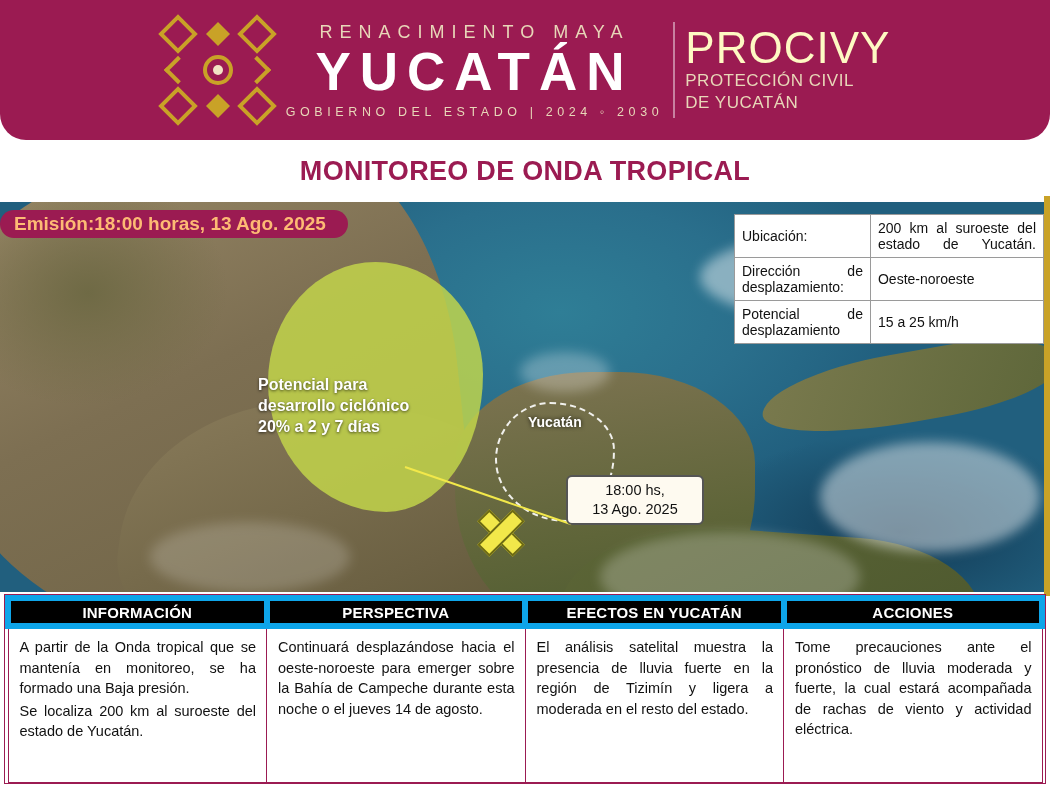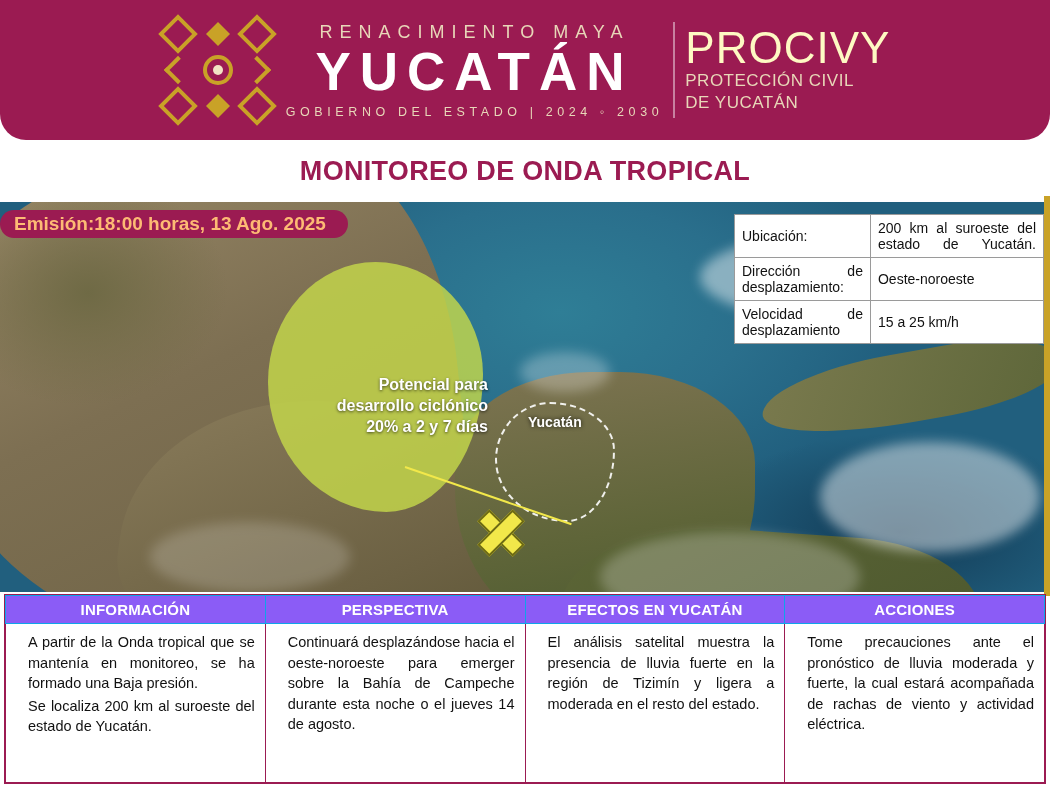--- a/index.html
+++ b/index.html
@@ -232,21 +232,21 @@
     left: 268px; top: 60px;
     width: 215px; height: 250px;
     background: #c5d84a;
     opacity: .82;
     border-radius: 50% 50% 45% 55% / 48% 45% 55% 52%;
   }
   .cyclone-text {
     position: absolute;
     left: 258px; top: 172px;
     width: 230px;
-    text-align: right;
+    text-align: left;
     color: #ffffff;
     font-size: 16px;
     font-weight: bold;
     line-height: 1.32;
     text-shadow: 0 1px 3px rgba(0,0,0,.65);
   }
   .track-line {
     position: absolute;
     left: 405px; top: 264px;
     width: 176px; height: 2px;
@@ -334,38 +334,38 @@
     left: 4px; top: 594px;
     width: 1042px; height: 190px;
     border: 1px solid #9b1b52;
   }
   .bottom table {
     width: 100%; height: 100%;
     border-collapse: collapse;
     table-layout: fixed;
   }
   .bottom th {
-    background: #8b5cf6;
+    background: #000000;
     color: #ffffff;
     font-size: 15px;
     font-weight: bold;
     height: 28px;
-    border: 1px solid #0ea5e9;
+    border: 6px solid #0ea5e9;
     letter-spacing: .2px;
   }
   .bottom td {
     border: 1px solid #9b1b52;
     vertical-align: top;
     padding: 8px 10px;
     font-size: 14.5px;
     color: #111111;
     line-height: 1.42;
     text-align: justify;
   }
-  .cell-p { margin: 0 0 2px 12px; }
+  .cell-p { margin: 0 0 2px 1px; }
 
   
   .accent-right {
     position: absolute;
     right: 0; top: 196px;
     width: 6px; height: 400px;
     background: #c9a227;
   }
 </style>
 </head>
@@ -430,35 +430,39 @@
       <div>desarrollo ciclónico</div>
       <div>20% a  2  y 7 días</div>
     </div>
 
     <div class="yuc-outline"></div>
     <div class="yuc-label">Yucatán</div>
 
     <div class="track-line"></div>
     <div class="x-marker"></div>
 
+    <div class="callout">
+      <div>18:00 hs,</div>
+      <div>13 Ago. 2025</div>
+    </div>
 
     <div class="emission">Emisión:18:00 horas, 13 Ago. 2025</div>
 
     <table class="info-table">
       <tbody>
         <tr>
           <td class="k">Ubicación:</td>
           <td class="v">200 km al suroeste del estado de Yucatán.</td>
         </tr>
         <tr>
           <td class="k">Dirección de desplazamiento:</td>
           <td class="v nojust">Oeste-noroeste</td>
         </tr>
         <tr>
-          <td class="k">Velocidad de desplazamiento</td>
+          <td class="k">Potencial de desplazamiento</td>
           <td class="v nojust">15 a 25 km/h</td>
         </tr>
       </tbody>
     </table>
   </div>
 
   <div class="accent-right"></div>
 
   <div class="bottom">
     <table>

